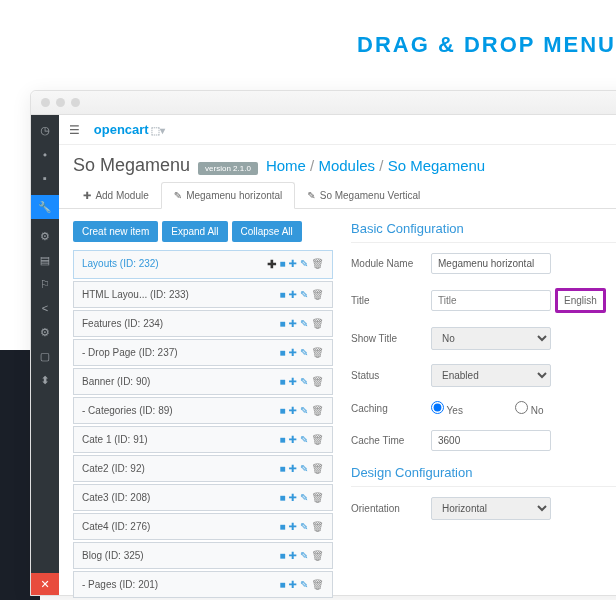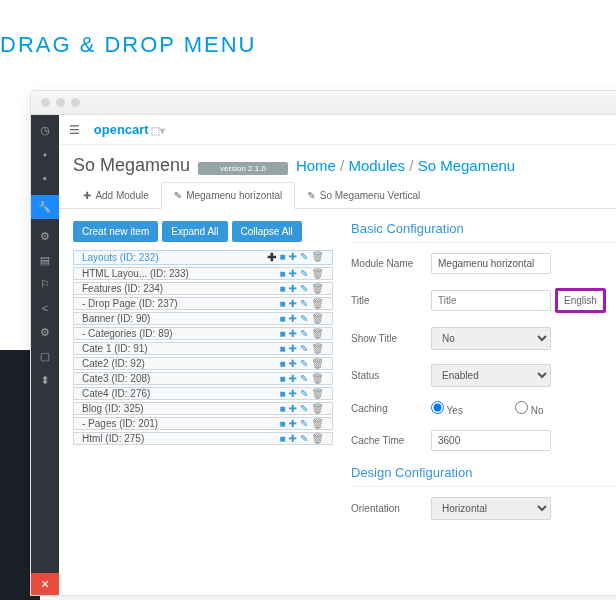--- a/index.html
+++ b/index.html
@@ -1,45 +1,45 @@
 <!DOCTYPE html>
 <html><head>
 <meta charset="utf-8">
 <style>
 *{box-sizing:border-box;margin:0;padding:0;font-family:-apple-system,Helvetica,Arial,sans-serif}
 body{background:#fff;width:616px;height:600px;overflow:hidden;position:relative}
-.hero-title{text-align:left;color:#0099e5;font-weight:400;letter-spacing:2px;font-size:22px;padding:32px 0 28px}
+.hero-title{text-align:right;color:#0099e5;font-weight:700;letter-spacing:2px;font-size:22px;padding:32px 0 28px}
 .dark-bg{position:absolute;left:0;top:350px;width:40px;height:250px;background:#1a1f28}
 .window{position:absolute;left:30px;top:90px;right:-30px;background:#fff;border:1px solid #e0e0e0;border-radius:6px 6px 0 0;box-shadow:0 4px 20px rgba(0,0,0,.08)}
 .titlebar{height:24px;background:linear-gradient(#f7f7f7,#efefef);border-bottom:1px solid #e0e0e0;border-radius:6px 6px 0 0;display:flex;align-items:center;padding:0 10px;gap:6px}
 .dot{width:9px;height:9px;border-radius:50%;background:#d8d8d8}
 .app{display:flex;height:480px}
 .sidebar{width:28px;background:#2f353a;display:flex;flex-direction:column;align-items:center;padding-top:8px;gap:10px}
 .sidebar .ico{width:14px;height:14px;opacity:.7;color:#c8cdd2;font-size:11px;display:flex;align-items:center;justify-content:center}
 .sidebar .ico.active{background:#1a8cff;width:28px;height:24px;opacity:1;color:#fff}
 .sidebar .ico.danger{background:#e84c3d;width:28px;height:22px;color:#fff;opacity:1}
 .content{flex:1;background:#fff}
 .topbar{height:30px;border-bottom:1px solid #eee;display:flex;align-items:center;padding:0 10px}
 .hamburger{font-size:12px;color:#666;margin-right:14px}
 .logo{color:#0099e5;font-weight:700;font-size:13px}
 .logo .cart{color:#b0b8bf;font-size:10px;margin-left:2px}
 .page-head{padding:10px 14px 6px;display:flex;align-items:baseline;gap:8px}
 .page-title{font-size:18px;color:#555;font-weight:400}
-.version{background:#95a5a6;color:#fff;font-size:8px;padding:2px 22px;border-radius:2px}
+.version{background:#95a5a6;color:#fff;font-size:8px;padding:2px 7px;border-radius:2px}
 .crumbs{font-size:15px;color:#999}
 .crumbs a{color:#0099e5;text-decoration:none}
 .tabs{display:flex;border-bottom:1px solid #e0e0e0;padding:0 12px;font-size:10px}
 .tab{padding:7px 12px;color:#666;cursor:pointer;display:flex;align-items:center;gap:4px}
 .tab.active{border:1px solid #e0e0e0;border-bottom:1px solid #fff;margin-bottom:-1px;border-radius:3px 3px 0 0;background:#fff}
 .body{display:flex;padding:12px 14px;gap:12px}
 .left{flex:0 0 260px}
 .btnrow{display:flex;gap:4px;margin-bottom:8px}
 .btn{background:#3498db;color:#fff;font-size:10px;padding:5px 9px;border:none;border-radius:2px;cursor:pointer}
 .tree{font-size:10px}
-.tree-item{border:1px solid #d0d7de;background:#f8f9fa;padding:0 8px;margin-bottom:2px;display:flex;justify-content:space-between;align-items:center;color:#555;position:relative}
+.tree-item{border:1px solid #d0d7de;background:#f8f9fa;padding:7px 8px;margin-bottom:2px;display:flex;justify-content:space-between;color:#555;position:relative}
 .tree-item.sel{color:#3498db;border-color:#b8d8f0}
 .tree-item.l1{}
 .tree-actions{display:flex;gap:3px;color:#3498db;font-size:10px}
 .tree-actions span{cursor:pointer}
 .tree-actions .del{color:#888}
 .move{color:#333;font-size:11px;font-weight:bold}
 .timestamp{font-size:9px;color:#999;margin-top:6px;font-style:italic}
 .right{flex:1;padding-left:6px}
 .section-title{color:#3498db;font-size:13px;font-weight:400;border-bottom:1px solid #eee;padding-bottom:6px;margin-bottom:10px}
 .field{display:flex;align-items:center;margin-bottom:14px;font-size:10px}

